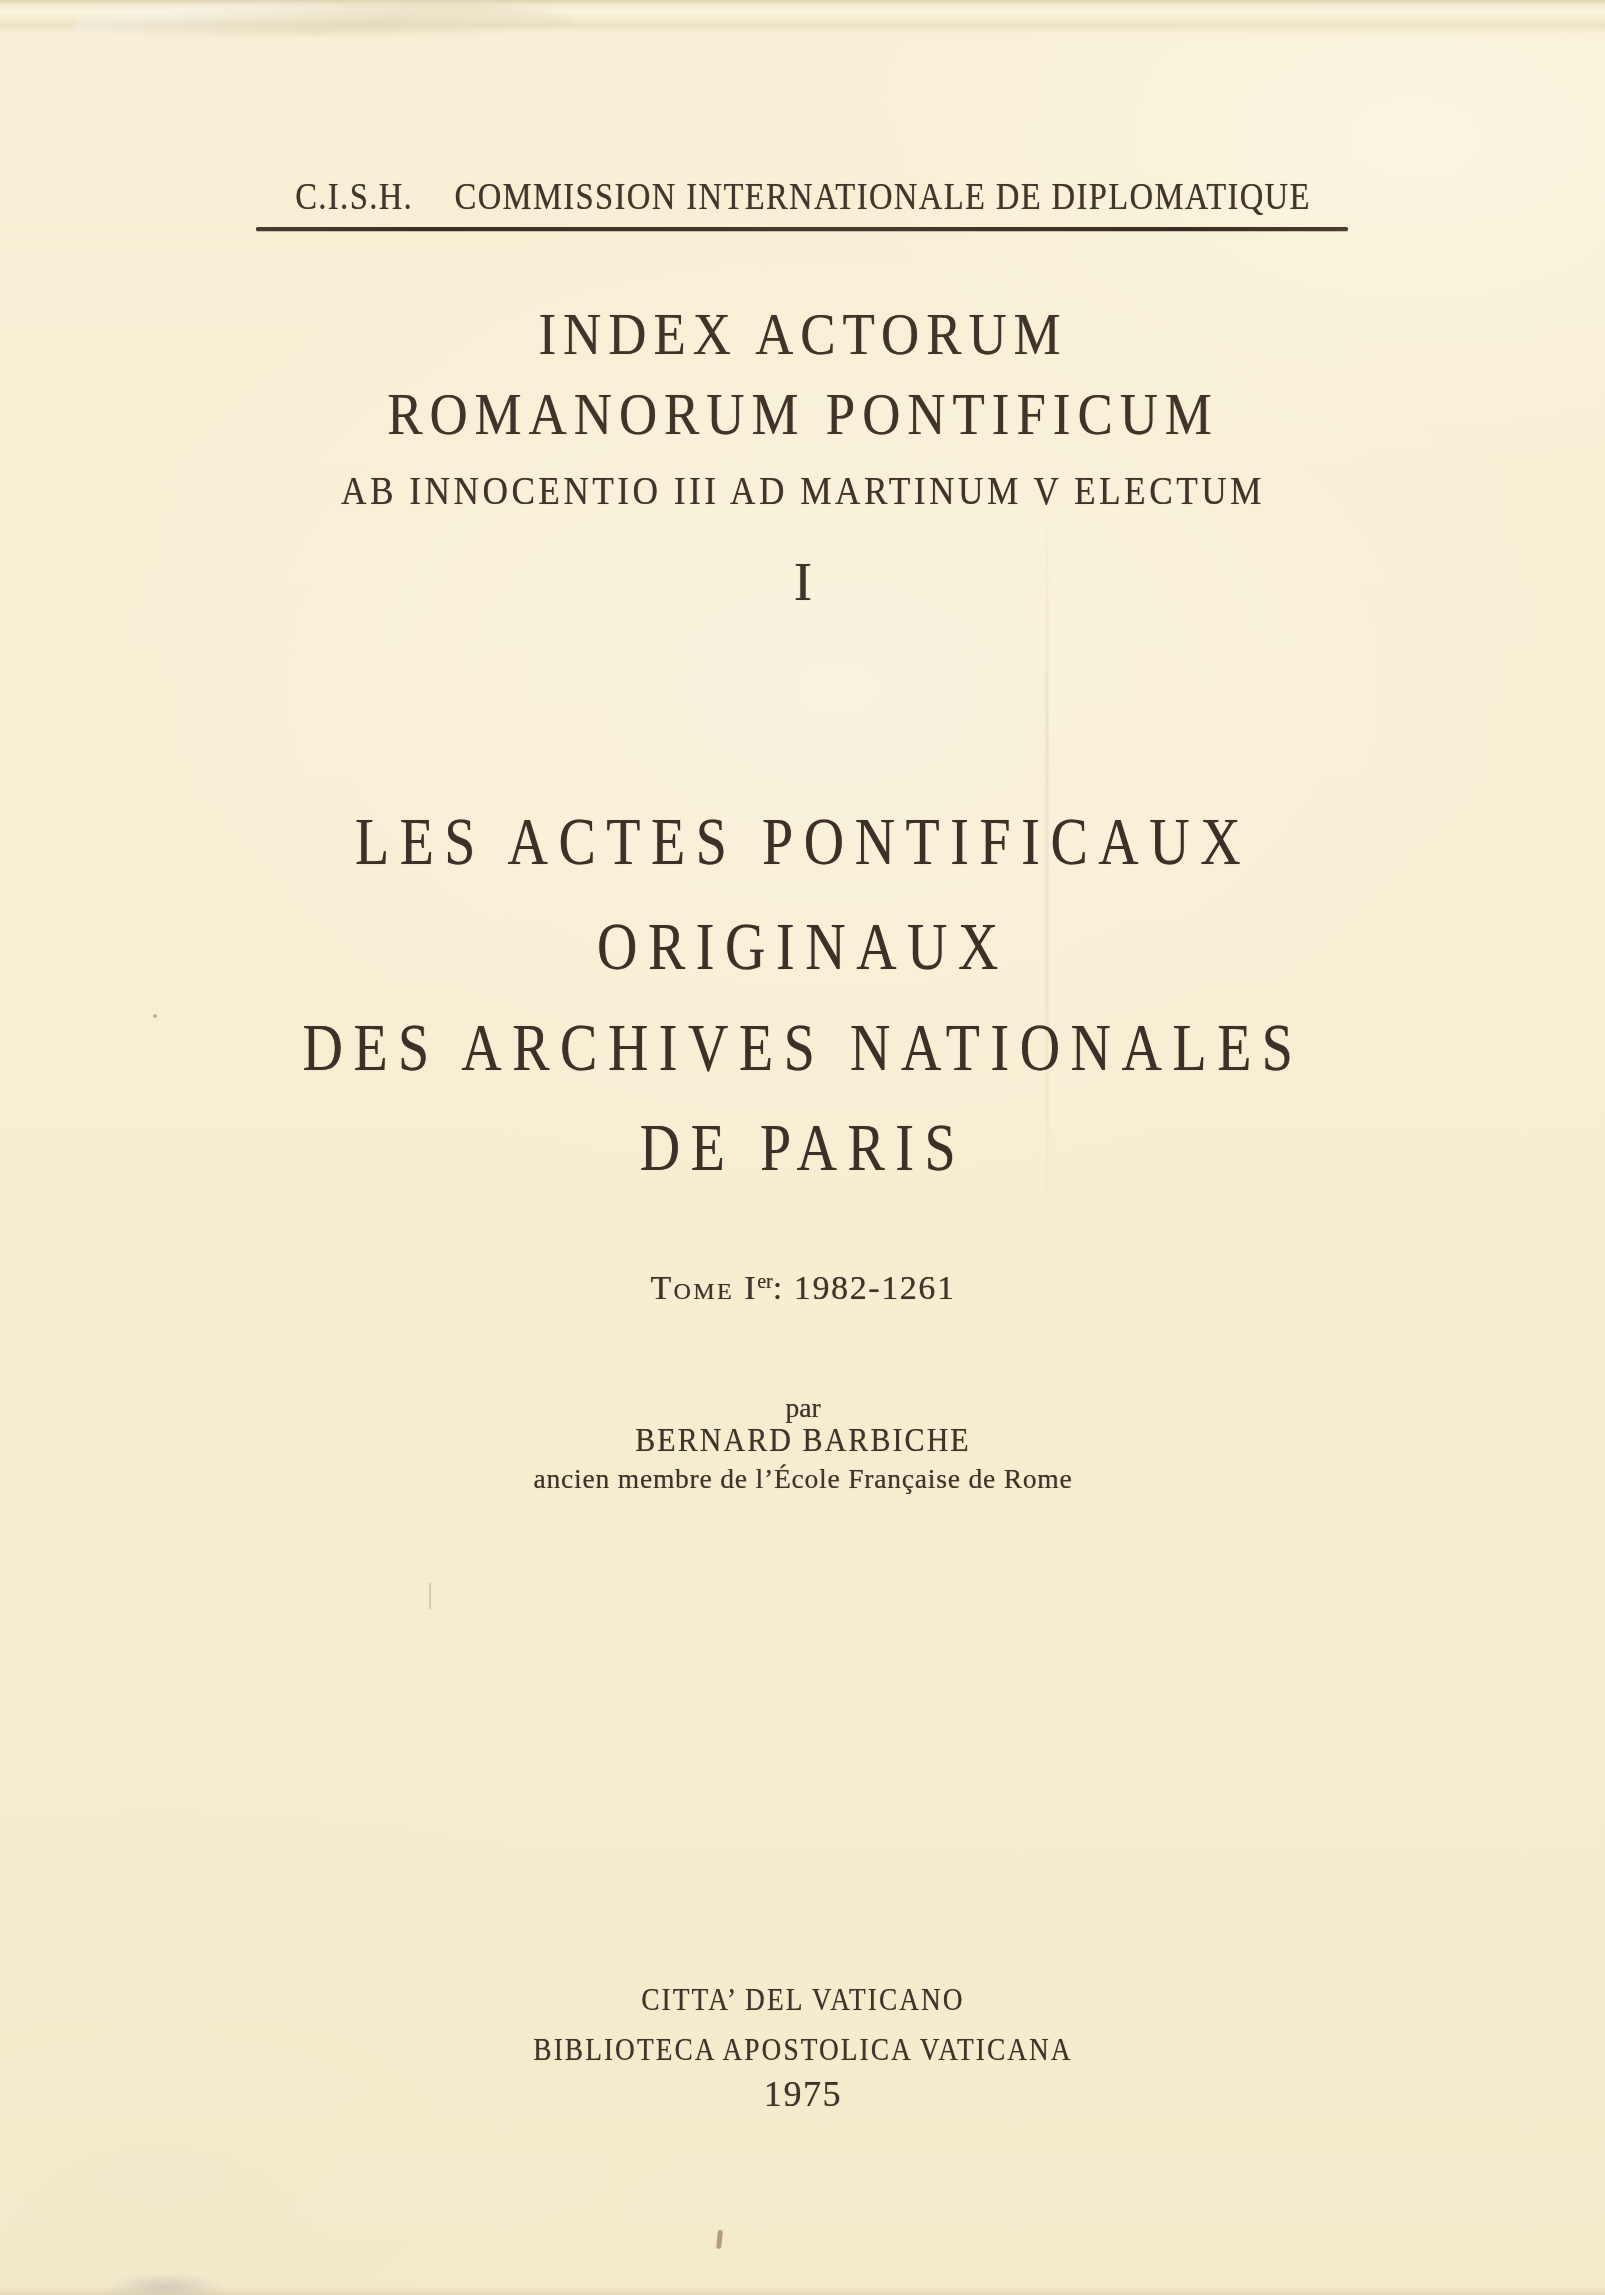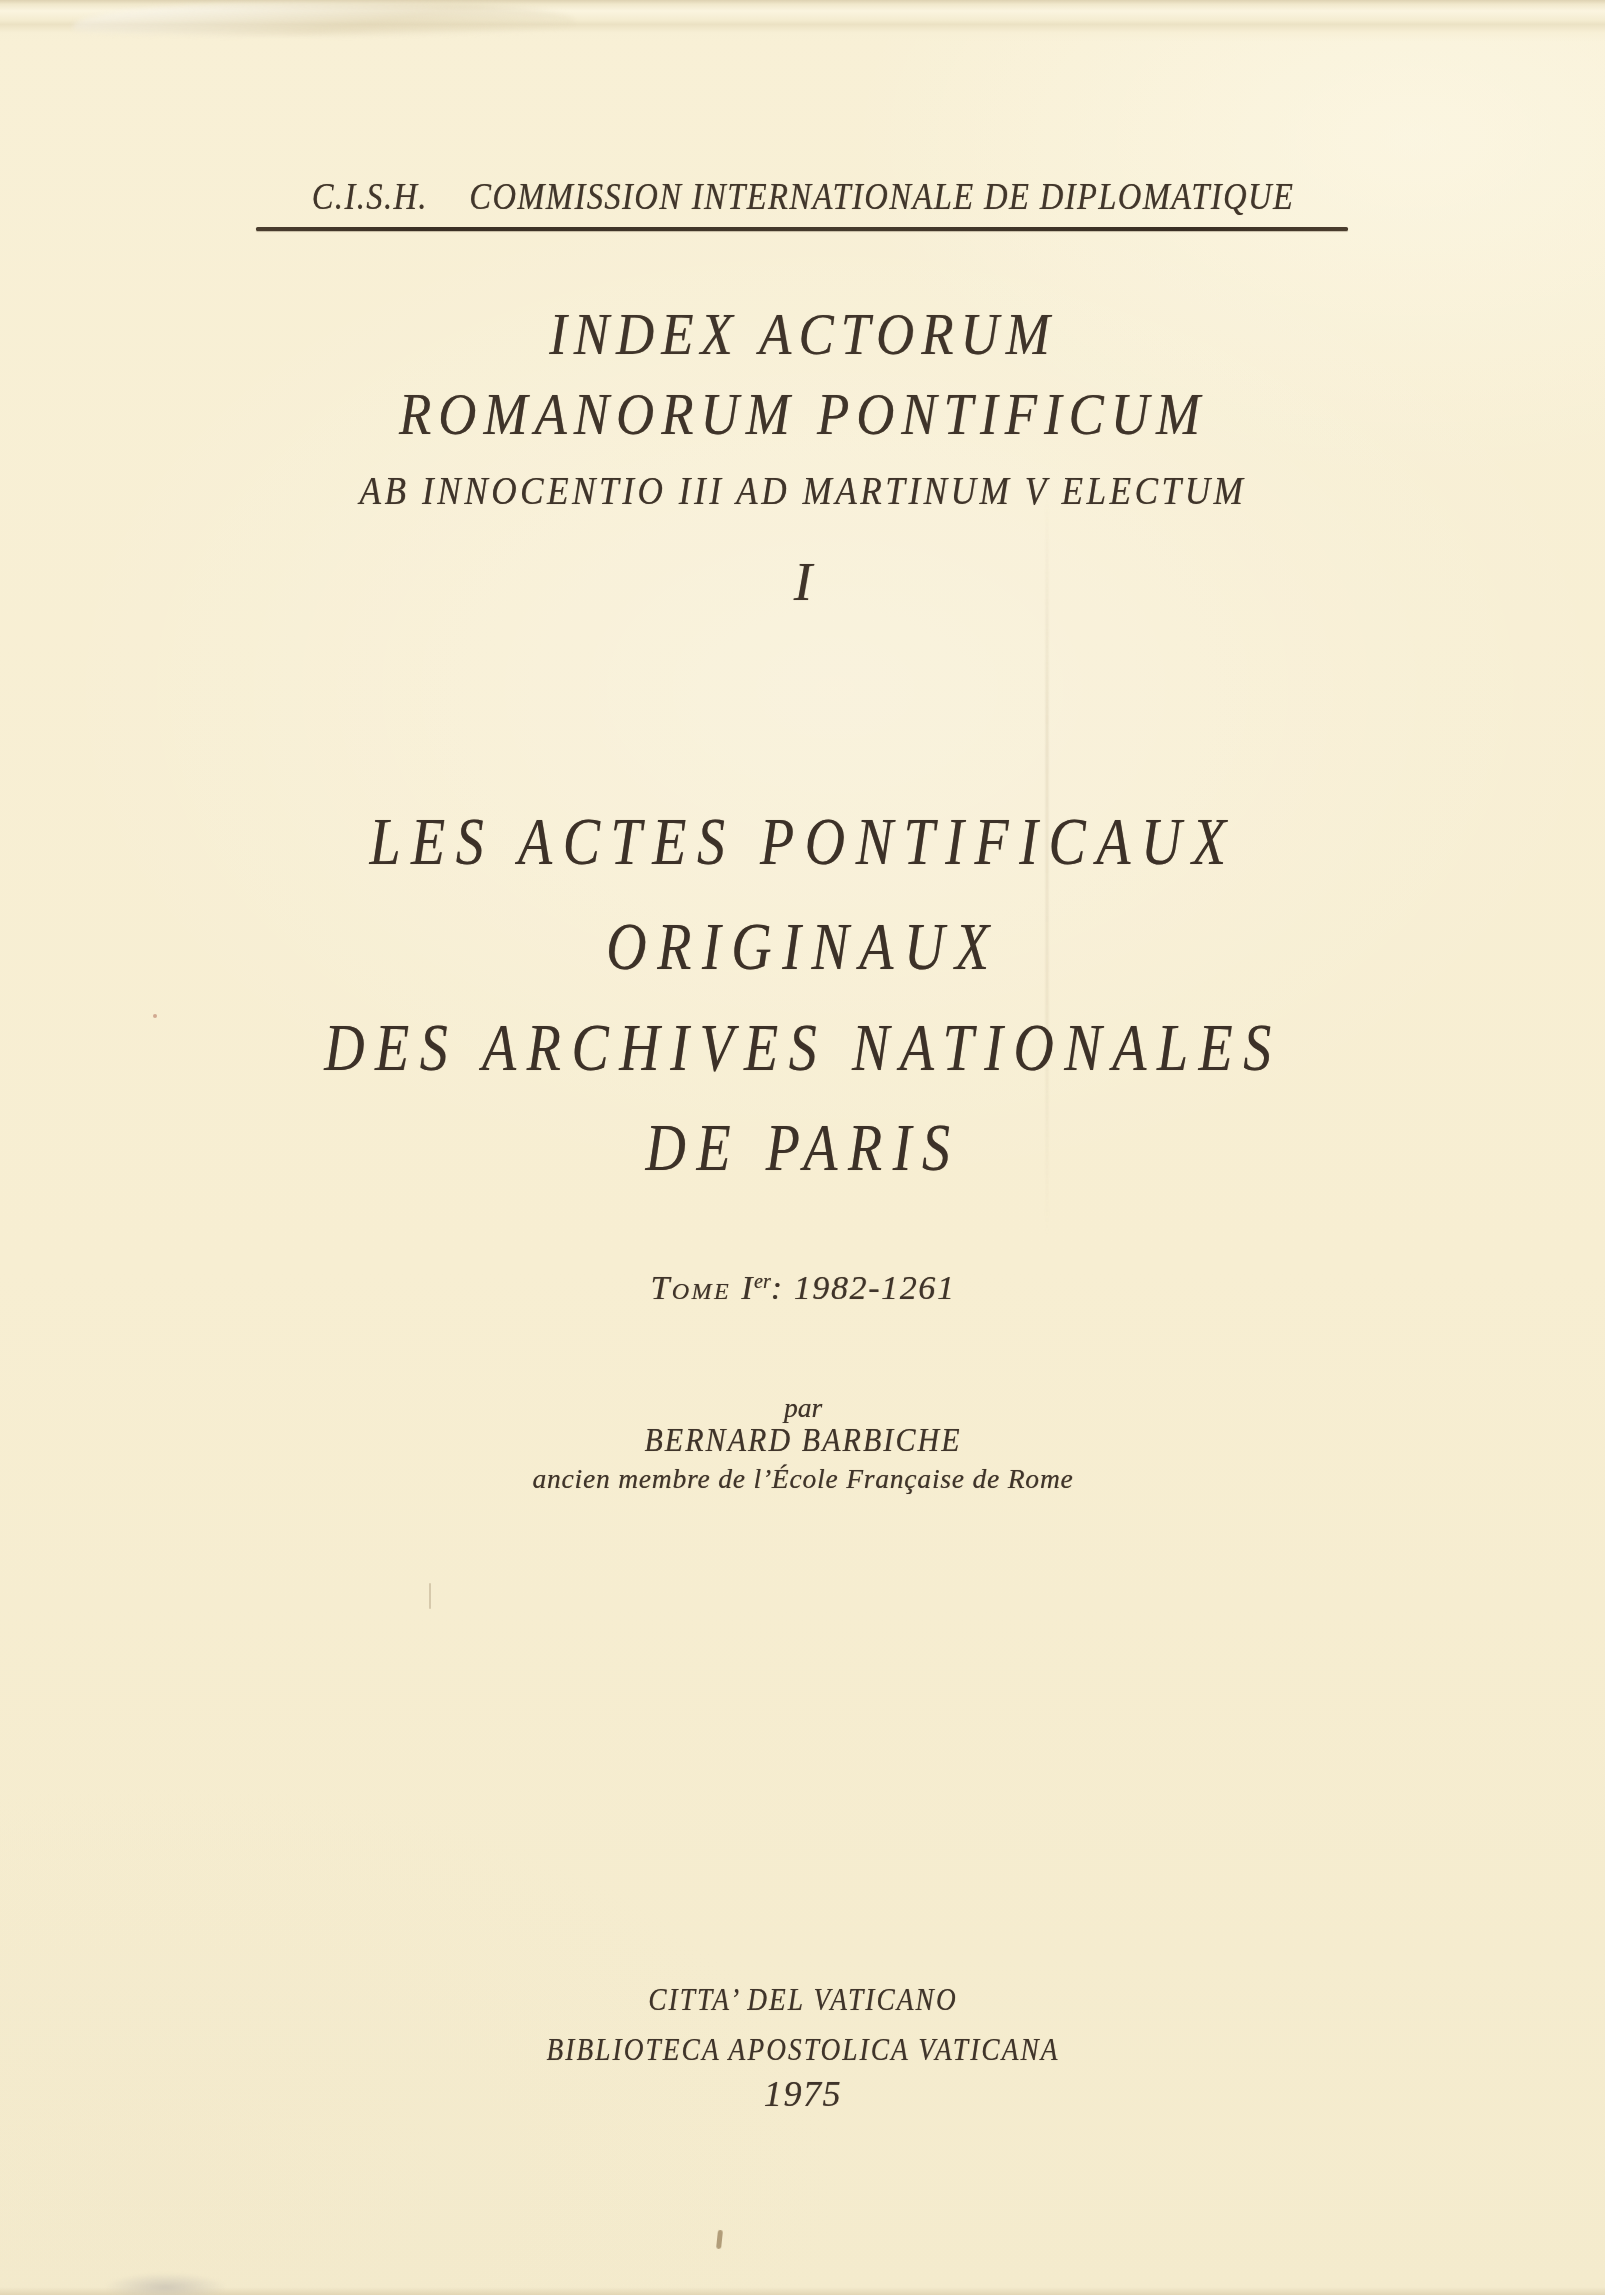--- a/index.html
+++ b/index.html
@@ -11,21 +11,20 @@
   .page {
     position: relative;
     width: 1606px; height: 2295px;
     overflow: hidden;
     background:
       radial-gradient(1130px 727px at 52% 30%, rgba(255,255,255,0.22), rgba(255,255,255,0) 70%),
       radial-gradient(807px 484px at 88% 6%, rgba(255,252,238,0.45), rgba(255,252,238,0) 70%),
       radial-gradient(969px 565px at 10% 95%, rgba(240,230,200,0.35), rgba(240,230,200,0) 70%),
       linear-gradient(180deg, #f8f0d6 0%, #f7eed2 55%, #f4ebcd 100%);
     color: #3f342a;
-    font-style: italic;
   }
   
   .top-crease {
     position: absolute; left: 0; top: 0; width: 100%; height: 42px;
     background: linear-gradient(180deg,
       #d9ccab 0%, #efe6c9 10%,
       #fbf5e1 26%, #f3ebcf 48%,
       #e9dfc0 58%, #f7efd5 78%,
       rgba(247,239,213,0) 100%);
     opacity: 0.85;

